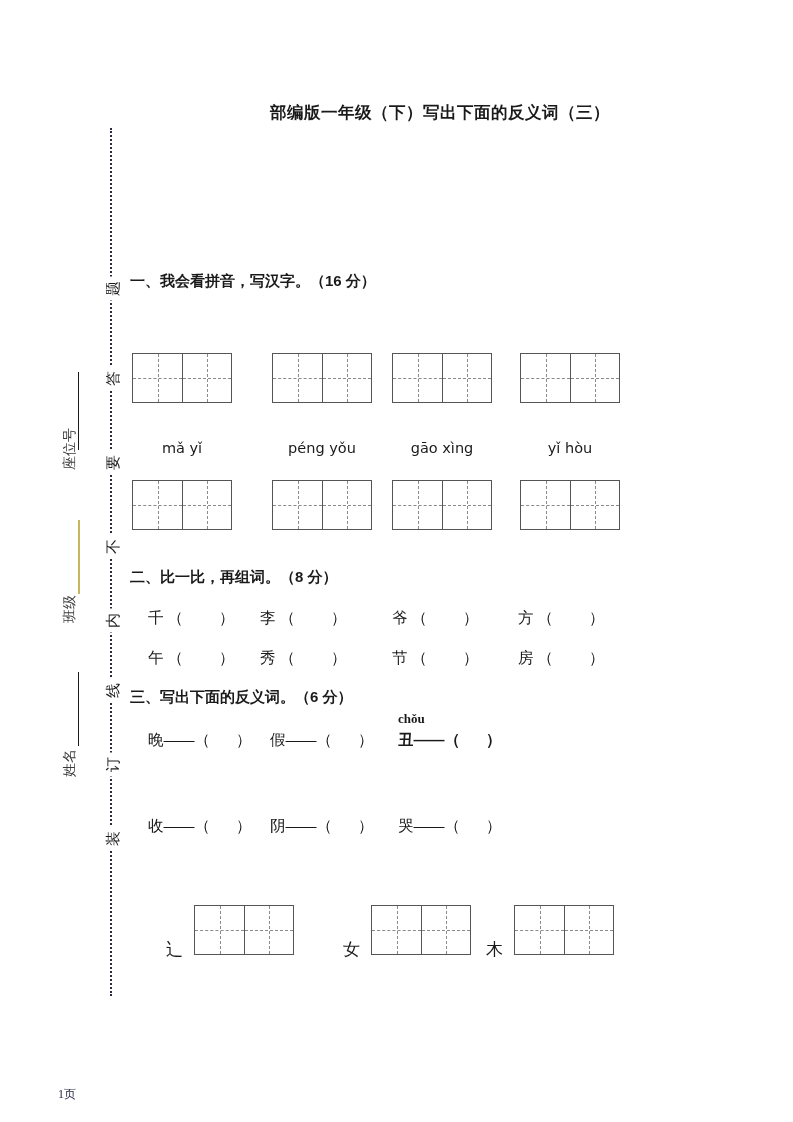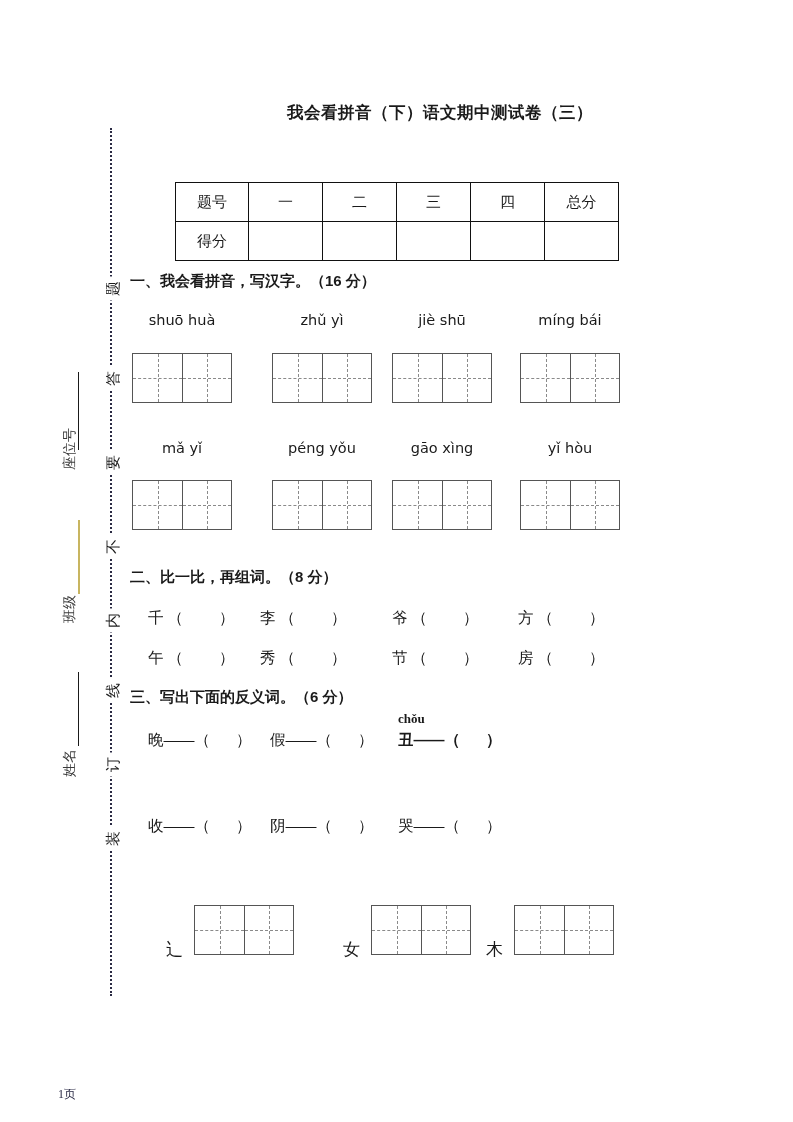--- a/index.html
+++ b/index.html
@@ -270,52 +270,26 @@
   <div class="info-rule accent" style="top:520px; height:74px;"></div>
   <div class="info-label" style="top:603px;">班级</div>
 
   <div class="info-rule" style="top:672px; height:74px;"></div>
   <div class="info-label" style="top:757px;">姓名</div>
 
 </div>
 
 <div id="paper">
 
-  <div id="paper-title">我会看拼音（下）语文期中测试卷（三）</div>
-
-
-  <table id="score-table">
-    <tbody>
-        <tr>
-      <td class="label-cell">题号</td>
-      <td class="num-cell">一</td>
-      <td class="num-cell">二</td>
-      <td class="num-cell">三</td>
-      <td class="num-cell">四</td>
-      <td class="num-cell">总分</td>
-    </tr>
-    <tr>
-      <td class="label-cell">得分</td>
-      <td class="num-cell"></td>
-      <td class="num-cell"></td>
-      <td class="num-cell"></td>
-      <td class="num-cell"></td>
-      <td class="num-cell"></td>
-    </tr>
-  </tbody>
-    </table>
+  <div id="paper-title">部编版一年级（下）写出下面的反义词（三）</div>
+
+
 
   <div class="sec-head" style="top:272px;">一、我会看拼音，写汉字。（16 分）</div>
 
-  <div class="pinyin-row" style="top:312px;">
-    <div class="pinyin-grp" style="left:2px;">shuō huà</div>
-    <div class="pinyin-grp" style="left:142px;">zhǔ yì</div>
-    <div class="pinyin-grp" style="left:262px;">jiè shū</div>
-    <div class="pinyin-grp" style="left:390px;">míng bái</div>
-  </div>
 
   <div class="grid-row" style="top:353px;">
     <div class="tzg" style="left:2px;">
       <div class="tzg-cell"></div>
       <div class="tzg-cell"></div>
     </div>
     <div class="tzg" style="left:142px;">
       <div class="tzg-cell"></div>
       <div class="tzg-cell"></div>
     </div>

